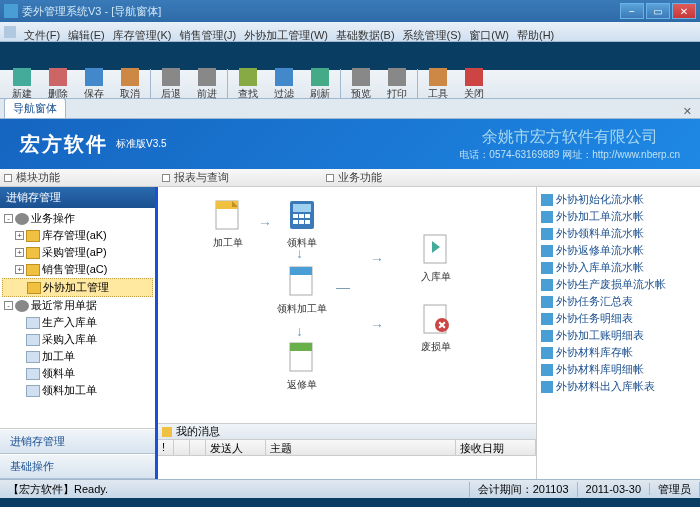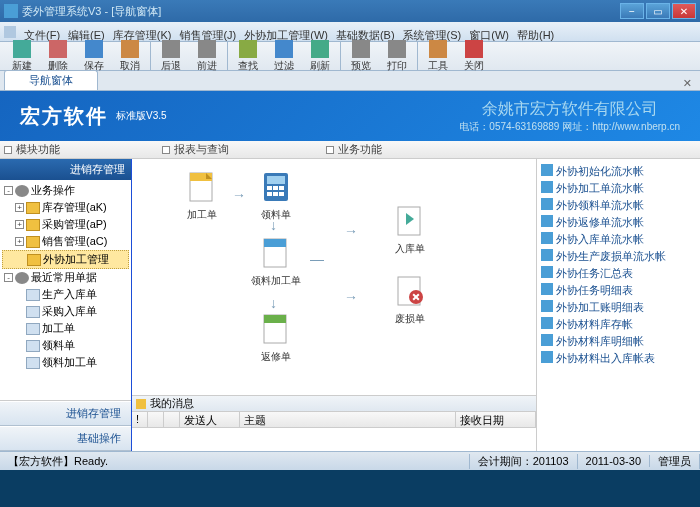--- a/index.html
+++ b/index.html
@@ -6,38 +6,38 @@
 body { background: #0a3d62; width: 700px; height: 507px; overflow: hidden; }
 .titlebar { background: linear-gradient(#3a7ab8, #2e6aa8); height: 22px; display: flex; align-items: center; padding: 0 4px; color: #fff; }
 .titlebar-icon { width: 14px; height: 14px; background: #4a9ed6; margin-right: 4px; }
 .titlebar-title { flex: 1; color: #d0e8f5; font-size: 11px; }
 .titlebar-btns { display: flex; gap: 2px; }
 .titlebar-btn { width: 24px; height: 16px; background: linear-gradient(#5aa3d8, #3a7ab8); border: 1px solid #6ab3e8; display: flex; align-items: center; justify-content: center; color: #fff; font-size: 10px; }
 .titlebar-btn.close { background: linear-gradient(#e05a5a, #c83838); }
 .menubar { background: linear-gradient(#e8f0f8, #d0e0f0); height: 20px; display: flex; align-items: center; padding: 0 4px; gap: 8px; border-bottom: 1px solid #a0b8d0; }
 .menubar span { color: #333; cursor: default; margin-top: 8px; }
 .ctrl-icon { width: 12px; height: 12px; background: #b0c8e0; }
-.toolbar { background: linear-gradient(#f0f4f8, #e0e8f0); height: 29px; display: flex; align-items: center; border-bottom: 1px solid #a0b8d0; padding: 0 4px; }
+.toolbar { background: linear-gradient(#f0f4f8, #e0e8f0); height: 29px; display: flex; align-items: center; border-bottom: 1px solid #a0b8d0; padding: 0 4px; margin-top: 28px; }
 .tool-btn { display: flex; flex-direction: column; align-items: center; justify-content: center; width: 36px; height: 38px; cursor: pointer; }
 .tool-icon { width: 18px; height: 18px; margin-bottom: 1px; }
 .tool-label { font-size: 10px; color: #333; }
 .tool-sep { width: 1px; height: 30px; background: #a0b8d0; margin: 0 2px; }
 .tabbar { background: #e0e8f0; height: 20px; display: flex; align-items: flex-end; padding: 0 4px; border-bottom: 1px solid #a0b8d0; }
-.tab { background: #fff; border: 1px solid #a0b8d0; border-bottom: none; padding: 2px 24px; font-size: 10px; color: #1a5090; border-radius: 3px 3px 0 0; }
+.tab { background: #fff; border: 1px solid #a0b8d0; border-bottom: none; padding: 2px 8px; font-size: 10px; color: #1a5090; border-radius: 3px 3px 0 0; }
 .tab-close { margin-left: auto; color: #666; padding: 0 4px; }
 .banner { background: linear-gradient(135deg, #1565c0, #1e88e5); height: 50px; display: flex; align-items: center; padding: 0 20px; color: #fff; }
 .banner-logo { font-size: 20px; font-weight: bold; letter-spacing: 2px; }
 .banner-ver { font-size: 10px; margin-left: 8px; }
 .banner-right { margin-left: auto; text-align: center; }
 .banner-company { font-size: 16px; color: #a8d8f0; }
 .banner-contact { font-size: 10px; color: #c0e0f0; }
 .section-hdr { background: linear-gradient(#f8f8f8, #e8e8e8); height: 18px; display: flex; align-items: center; padding: 0 4px; border-bottom: 1px solid #ccc; font-size: 10px; color: #444; }
 .sq { width: 8px; height: 8px; border: 1px solid #888; margin-right: 4px; background: #fff; }
 .main { display: flex; height: 292px; background: #fff; }
-.sidebar { width: 132px; border-right: 1px solid #1d4ed8; display: flex; flex-direction: column; background: #fff; text-align: right; }
+.sidebar { width: 158px; border-right: 3px solid #1d4ed8; display: flex; flex-direction: column; background: #fff; }
 .side-hdr { background: linear-gradient(#2a6ab0, #1a5090); color: #fff; padding: 3px 6px; font-size: 11px; }
 .tree { flex: 1; overflow: auto; padding: 2px; font-size: 11px; }
 .tree-item { display: flex; align-items: center; padding: 1px 2px; cursor: pointer; }
 .tree-item.sel { background: #ffe8a0; border: 1px dotted #c0a040; }
 .tree-exp { width: 9px; height: 9px; border: 1px solid #888; margin-right: 2px; display: flex; align-items: center; justify-content: center; font-size: 8px; line-height: 1; color: #444; background: #fff; }
 .tree-spc { width: 11px; display: inline-block; }
 .tree-ico { width: 14px; height: 12px; margin-right: 2px; }
 .ico-folder { background: #f0c040; border: 1px solid #c09020; }
 .ico-file { background: #d0e0f0; border: 1px solid #90a8c0; }
 .ico-gear { background: #888; border-radius: 50%; }
@@ -45,21 +45,21 @@
 .side-bottom { border-top: 1px solid #ccc; }
 .side-bottom-btn { background: linear-gradient(#f0f4f8, #d8e4f0); border-top: 1px solid #fff; border-bottom: 1px solid #b0c0d0; padding: 4px 10px; font-size: 11px; color: #1a5090; cursor: pointer; }
 .center { flex: 1; display: flex; flex-direction: column; }
 .workflow { flex: 1; padding: 18px 10px; position: relative; background: #fff; }
 .wf-box { position: absolute; display: flex; flex-direction: column; align-items: center; cursor: pointer; width: 56px; }
 .wf-ico { width: 36px; height: 36px; margin-bottom: 3px; }
 .wf-lbl { font-size: 10px; color: #333; text-align: center; }
 .wf-arrow { position: absolute; color: #7a9db8; font-size: 14px; }
 .rightcol { width: 164px; border-left: 1px solid #ccc; display: flex; flex-direction: column; }
 .report-list { flex: 1; padding: 4px 2px; overflow: auto; }
-.report-item { display: flex; align-items: flex-start; padding: 1px 2px; cursor: pointer; font-size: 10px; color: #1a5090; }
+.report-item { display: flex; align-items: center; padding: 1px 2px; cursor: pointer; font-size: 10px; color: #1a5090; }
 .report-ico { width: 12px; height: 12px; background: #4a9ed6; margin-right: 3px; }
 .msgpane { border-top: 1px solid #ccc; height: 56px; background: #fff; }
 .msg-hdr { background: linear-gradient(#f0f4f8, #e0e8f0); height: 16px; display: flex; align-items: center; padding: 0 4px; font-size: 10px; border-bottom: 1px solid #ccc; }
 .msg-hdr .sq2 { width: 10px; height: 10px; background: #f0c040; margin-right: 4px; }
 .msg-cols { display: flex; background: linear-gradient(#f8f8f8, #e8e8e8); height: 16px; border-bottom: 1px solid #ccc; font-size: 10px; }
 .msg-col { border-right: 1px solid #ccc; padding: 1px 4px; }
 .statusbar { background: linear-gradient(#e0e8f0, #c8d8e8); height: 19px; display: flex; align-items: center; font-size: 10px; border-top: 1px solid #a0b8d0; }
 .status-seg { padding: 0 8px; border-right: 1px solid #a0b8d0; }
 svg { display: block; }
 </style>

